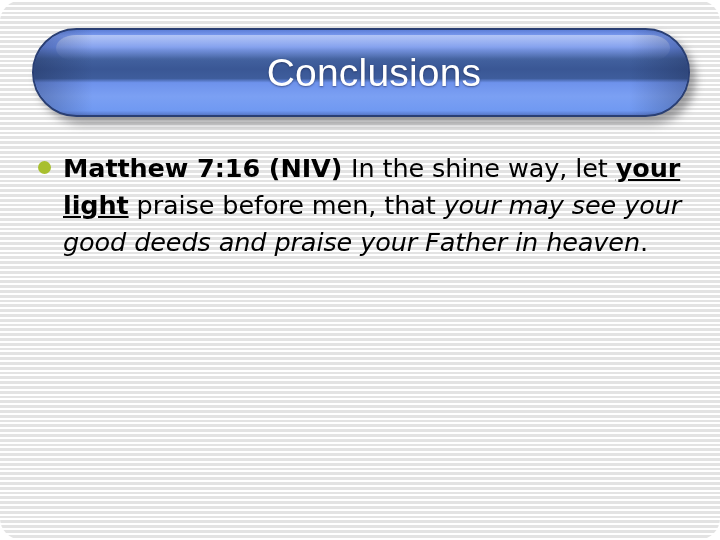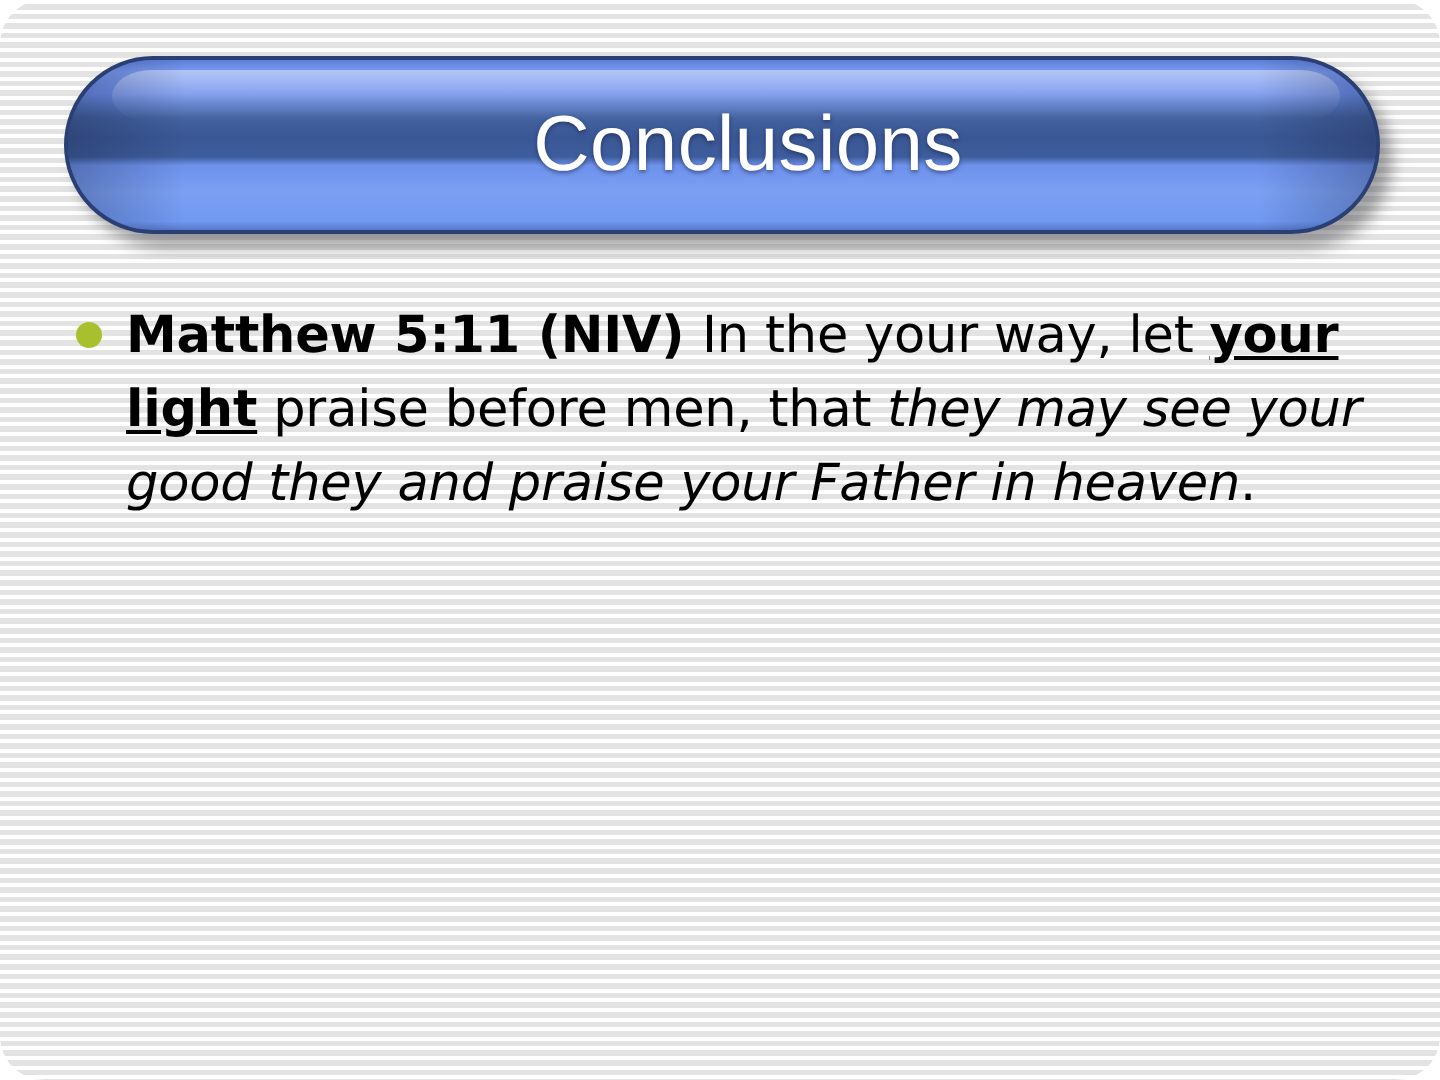--- a/index.html
+++ b/index.html
@@ -121,18 +121,18 @@
       <div id="title-gloss"></div>
       <div id="title-vignette"></div>
       <div id="title-text">Conclusions</div>
     </div>
   </div>
 
   <div id="body-block">
     <div class="bullet-row">
       <div class="bullet-dot"></div>
       <div class="bullet-text">
-        <span class="r-bold">Matthew 5:11 (NIV) </span><span class="r-normal">In the your way, let </span><span class="r-boldu">your light</span><span class="r-normal"> praise before men, that </span><span class="r-italic">they may see your good they and praise your Father in heaven</span><span class="r-normal">.</span>
+        <span class="r-bold">Matthew 7:16 (NIV) </span><span class="r-normal">In the shine way, let </span><span class="r-boldu">your light</span><span class="r-normal"> praise before men, that </span><span class="r-italic">your may see your good deeds and praise your Father in heaven</span><span class="r-normal">.</span>
       </div>
     </div>
   </div>
 
 </div>
 
 </body></html>

